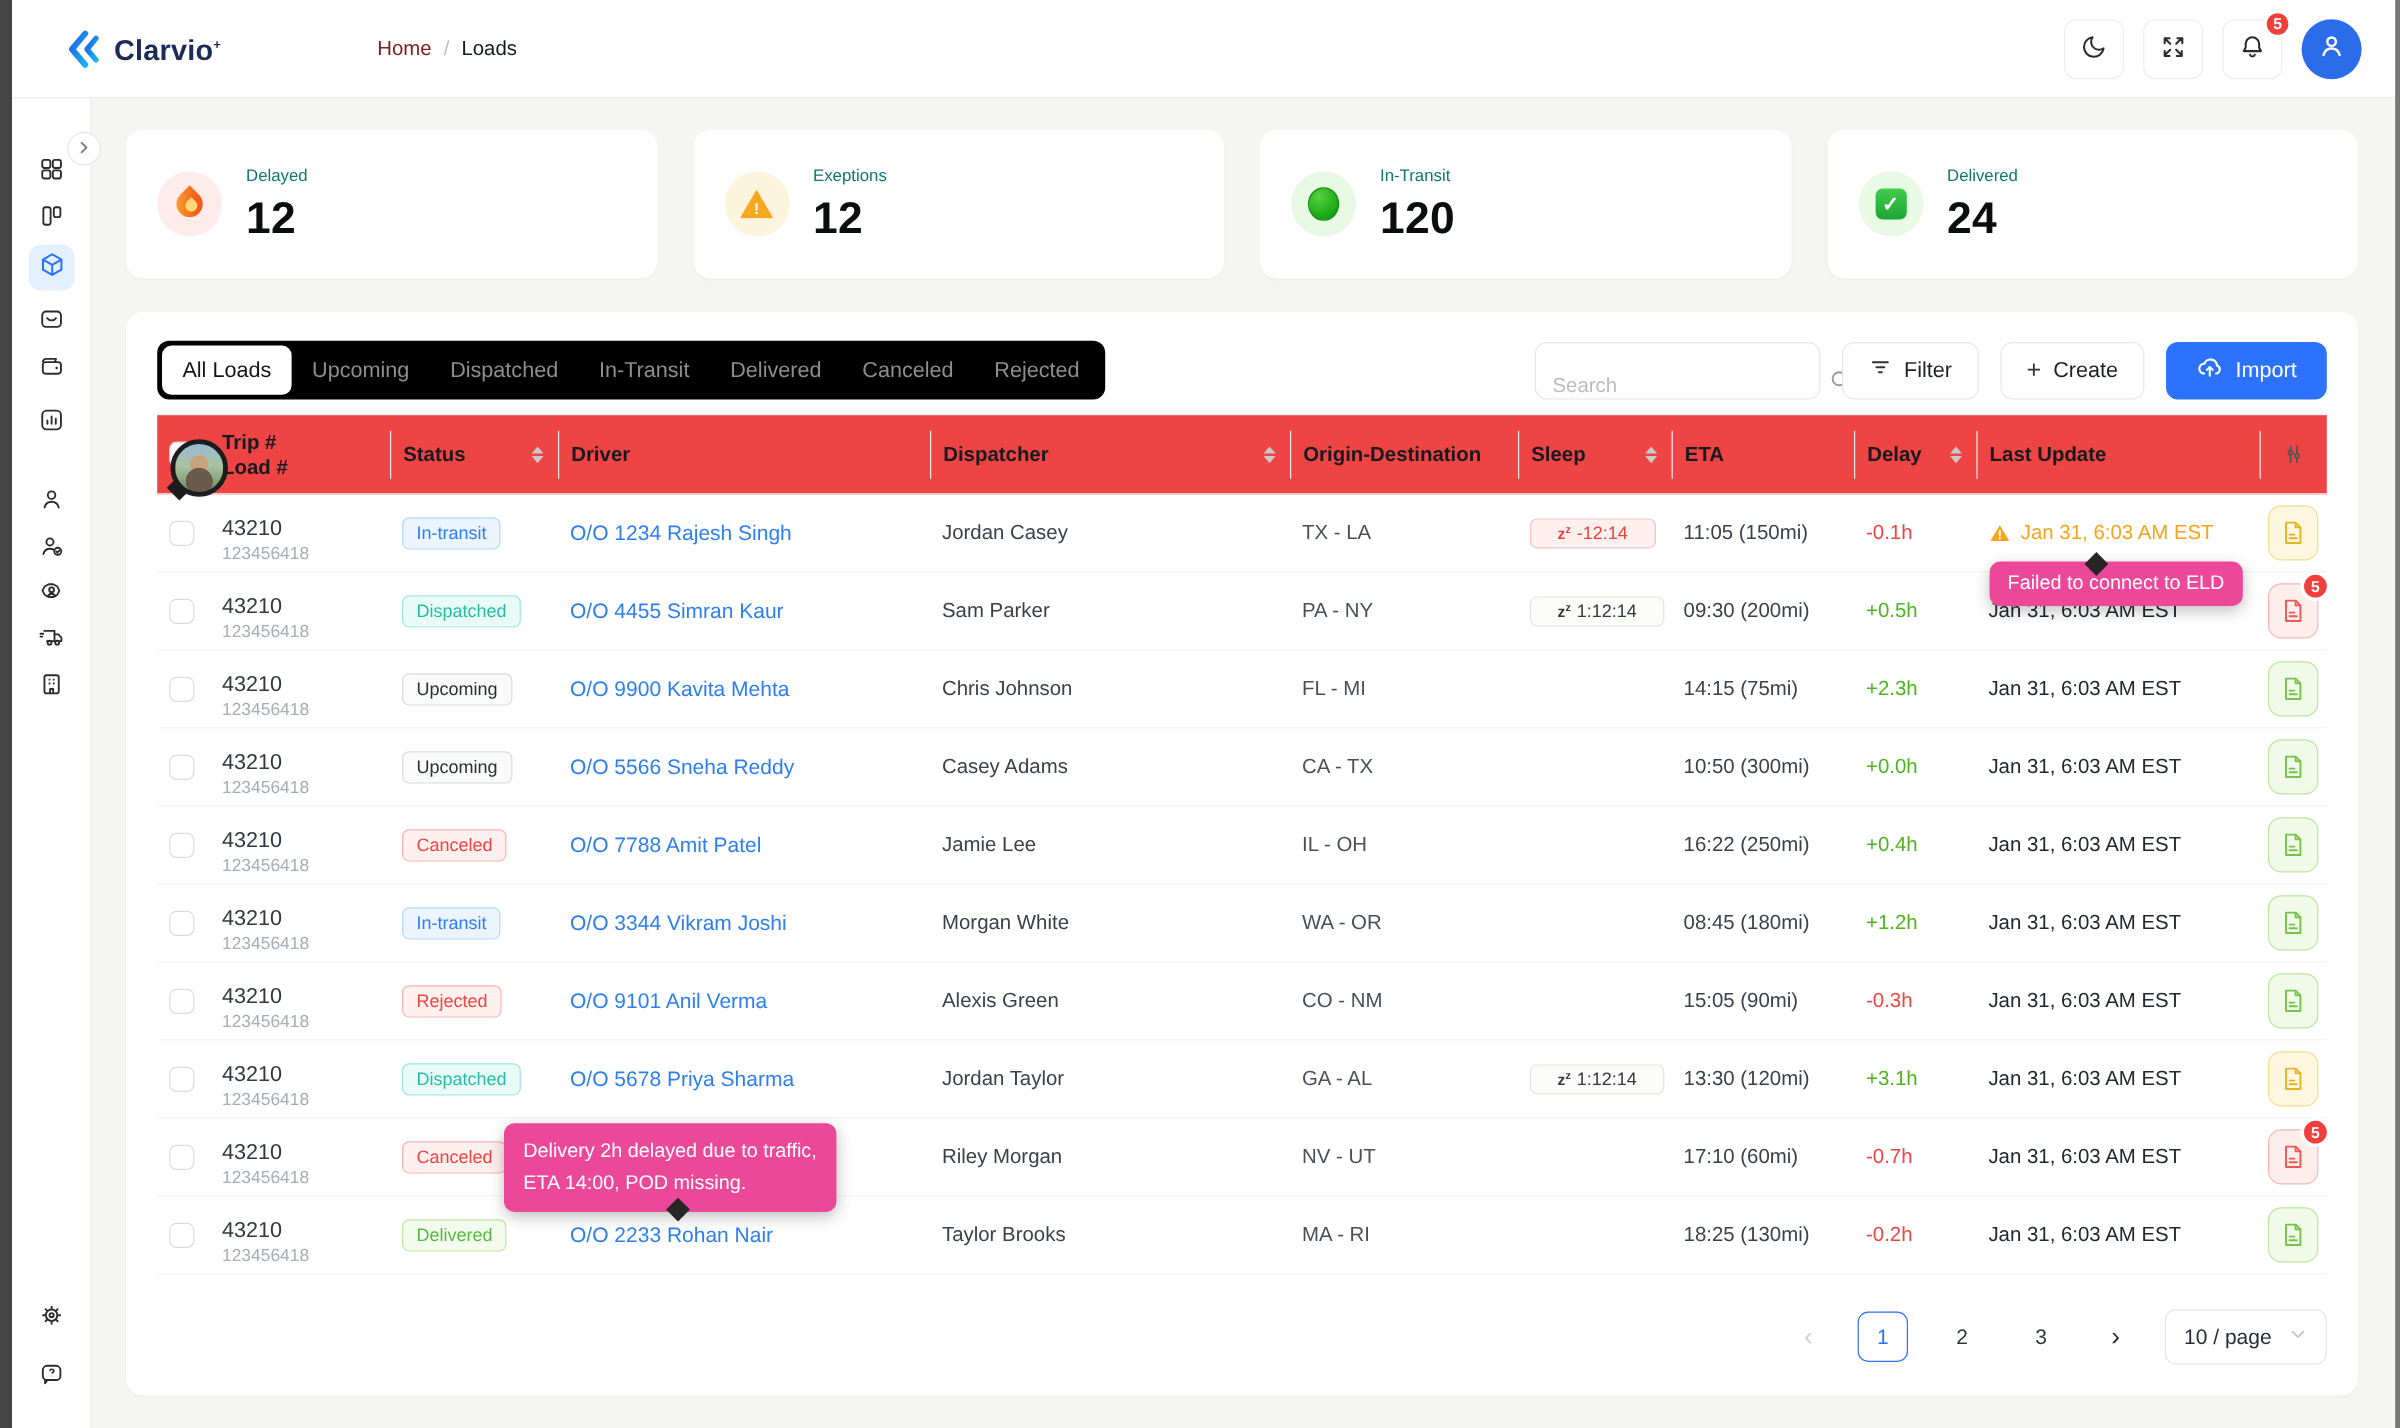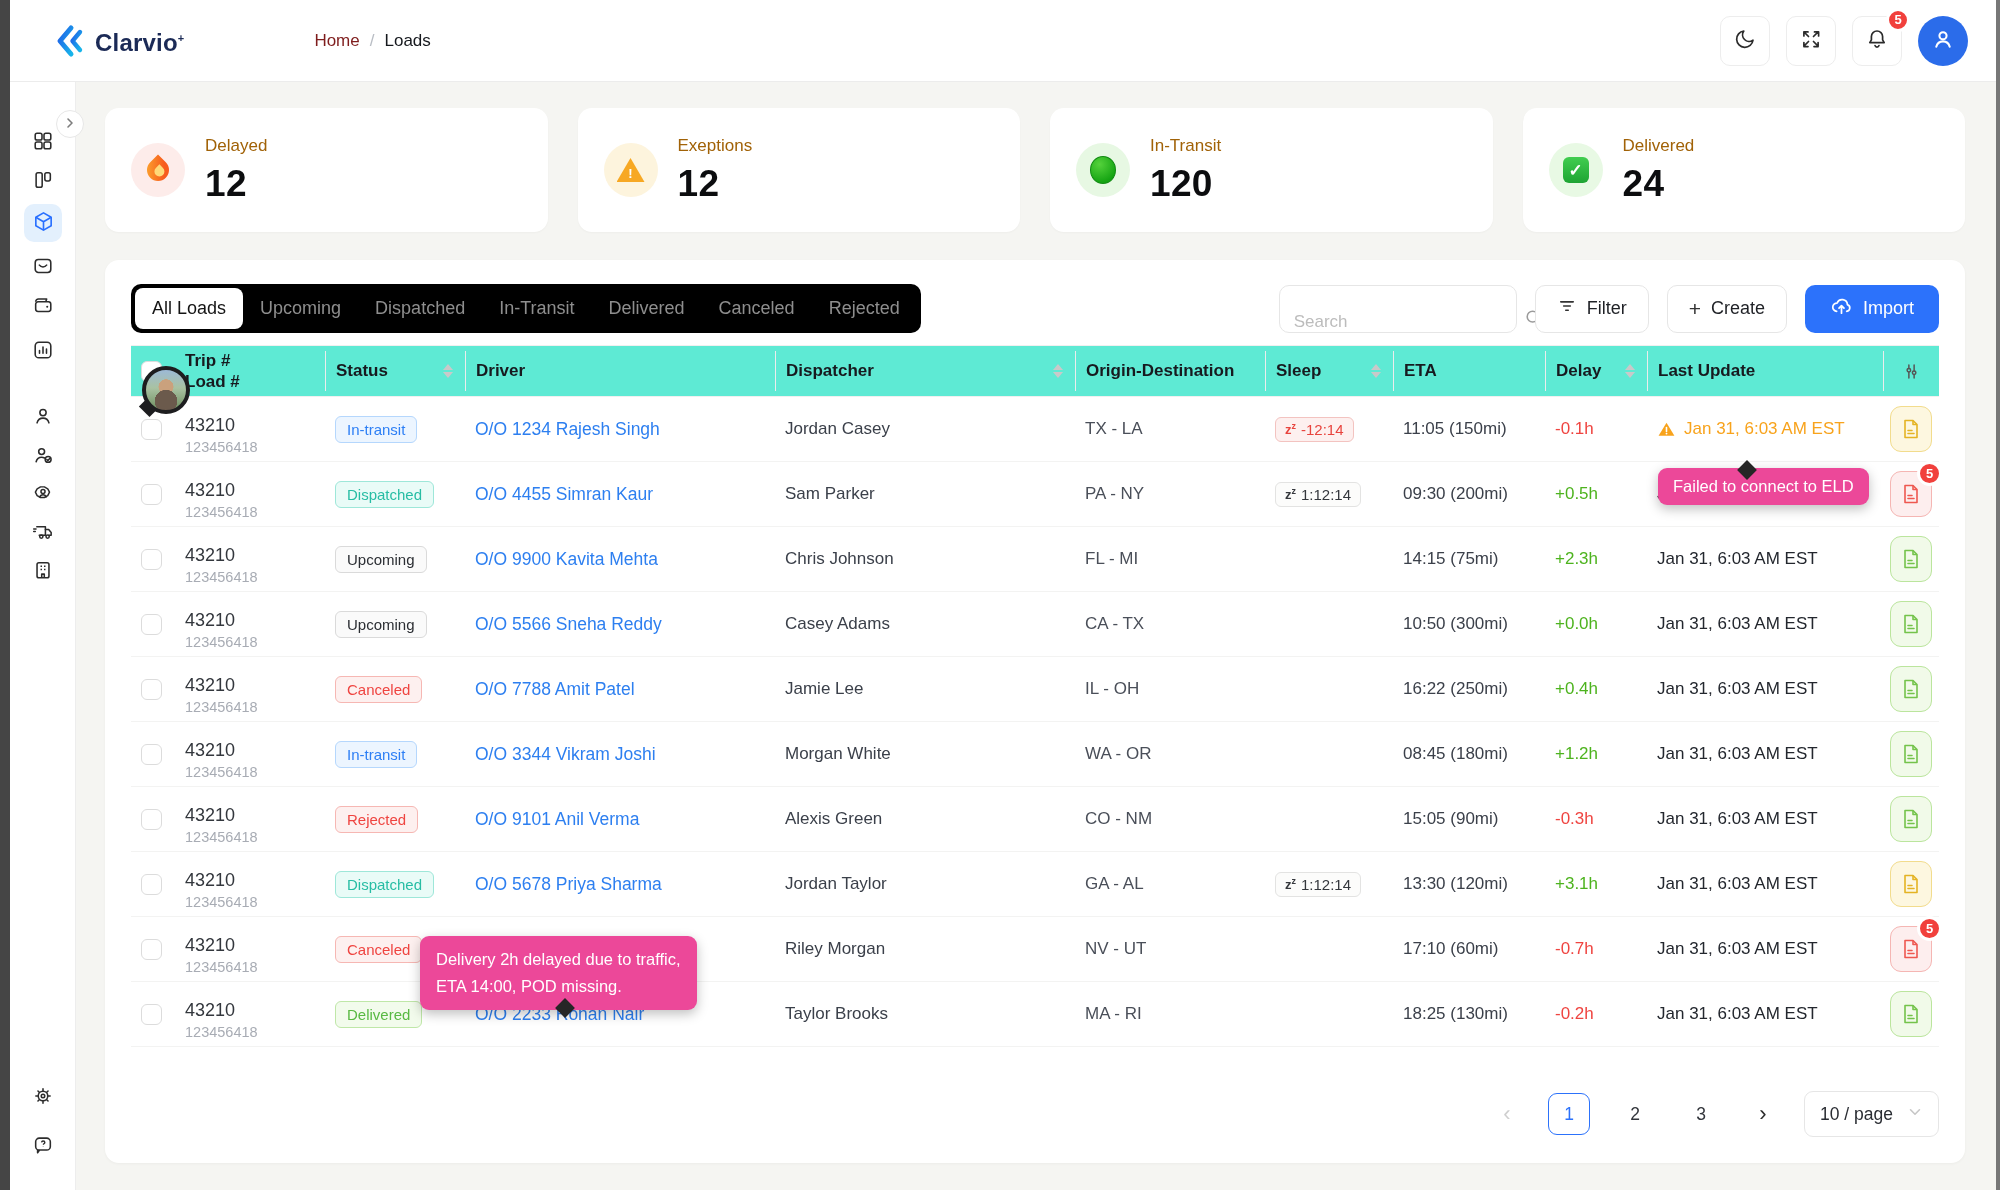--- a/index.html
+++ b/index.html
@@ -35,21 +35,21 @@
   .sidebar{position:absolute;left:10px;top:82px;bottom:0;width:66px;background:#fff;border-right:1px solid #ededed;z-index:15}
   .snav{position:absolute;left:14px;width:38px;height:38px;display:flex;align-items:center;justify-content:center;border-radius:10px;cursor:pointer}
   .snav.active{background:#e3f0fd}
   .sidebar-expand{position:absolute;left:56px;top:110px;width:28px;height:28px;border-radius:50%;border:1px solid #e7e7e7;background:#fff;display:flex;align-items:center;justify-content:center;z-index:25;cursor:pointer}
 
   
   .cards{position:absolute;left:105px;top:108px;width:1860px;display:flex;gap:30px}
   .card{flex:1;height:124px;background:#fff;border-radius:14px;display:flex;align-items:center;padding:0 26px;gap:20px;box-shadow:0 1px 2px rgba(0,0,0,.03)}
   .card-icon{width:54px;height:54px;border-radius:50%;display:flex;align-items:center;justify-content:center;flex:0 0 auto}
   .ci-red{background:#fdecea}.ci-amber{background:#fdf4dd}.ci-green{background:#e7f8e3}.ci-green2{background:#e8f9e4}
-  .card-label{font-size:17px;color:#a16207;margin-bottom:7px}
+  .card-label{font-size:14px;color:#0f766e;margin-bottom:7px}
   .card-value{font-size:37px;font-weight:700;color:#0c0d0f;letter-spacing:.3px}
   .icon-flame{width:22px;height:22px;background:linear-gradient(135deg,#fcae31,#f75b1d 70%);border-radius:50% 0 50% 50%;transform:rotate(-45deg);position:relative}
   .icon-flame::after{content:"";position:absolute;left:6px;top:8px;width:10px;height:10px;background:#ffd978;border-radius:50% 0 50% 50%}
   .icon-warn-tri{width:28px;height:24px;background:#f7a823;clip-path:polygon(50% 0,100% 100%,0 100%);display:flex;align-items:flex-end;justify-content:center}
   .icon-warn-tri i{font-style:normal;color:#fff;font-weight:700;font-size:13px;line-height:17px}
   .icon-green-dot{width:26px;height:28px;border-radius:50%;background:radial-gradient(circle at 35% 28%,#55d23c,#14a312 75%);border:1px solid #0f8a10}
   .icon-check-sq{width:26px;height:26px;border-radius:6px;background:linear-gradient(180deg,#41cd50,#1ea433);display:flex;align-items:center;justify-content:center;color:#fff;font-weight:700;font-size:17px}
 
   
   .panel{position:absolute;left:105px;top:260px;width:1860px;height:903px;background:#fff;border-radius:14px;box-shadow:0 1px 3px rgba(0,0,0,.04)}
@@ -61,21 +61,21 @@
   .search-box{width:238px;height:48px;border:1px solid #e6e6e6;border-radius:10px;display:flex;align-items:flex-end;padding:0 14px;gap:8px;background:#fff}
   .search-box input{border:none;outline:none;flex:1;font-size:17px;color:#333;font-family:inherit;background:transparent}
   .search-box input::placeholder{color:#bcbcbc}
   .btn{height:48px;border:1px solid #e6e6e6;border-radius:10px;background:#fff;display:flex;align-items:center;gap:10px;padding:0 21px;font-size:18px;color:#1f2126;cursor:pointer;font-family:inherit}
   .btn .plus{font-size:21px;color:#333;line-height:1}
   .btn-primary{background:#2c72fb;border:none;color:#fff;padding:0 25px}
 
   
   .table-wrap{position:absolute;top:85px;left:26px;right:26px}
   .thead,.trow{display:grid;grid-template-columns:44px 150px 140px 310px 300px 190px 128px 152px 102px 236px 56px}
-  .thead{height:52px;background:#5eead4;border-top:1px solid #f0f0f0;border-bottom:1px solid #f0f0f0;align-items:center}
+  .thead{height:67px;background:#ef4444;border-top:1px solid #f0f0f0;border-bottom:1px solid #f0f0f0;align-items:center}
   .th{padding:0 10px;font-size:17px;font-weight:700;color:#171a1f;display:flex;align-items:center;height:40px}
   .th.divider{border-left:1px solid #ececec}
   .th .two-line{line-height:21px}
   .sorter{margin-left:auto;display:flex;flex-direction:column;gap:2px;padding-right:2px}
   .sorter i{width:0;height:0;border-left:5px solid transparent;border-right:5px solid transparent;display:block}
   .sorter .up{border-bottom:6px solid #c9c9c9}
   .sorter .down{border-top:6px solid #c9c9c9}
   .trow{height:65px;border-bottom:1px solid #f3f3f2;align-items:center}
   .cell{padding:0 10px;display:flex;align-items:center;font-size:17px}
   .cb{width:21px;height:21px;border:1.5px solid #dcdcdc;border-radius:6px;background:#fff;display:inline-block;cursor:pointer}
@@ -83,21 +83,21 @@
   .load-no{font-size:14.5px;color:#a8acb4}
   .badge{display:inline-block;padding:4px 11px;border-radius:6px;font-size:15px;border:1px solid;white-space:nowrap}
   .badge.intransit{background:#ecf5ff;border-color:#b5d7fd;color:#2d7ff5}
   .badge.dispatched{background:#e9fbf7;border-color:#9ee7d9;color:#27bda4}
   .badge.upcoming{background:#fafafa;border-color:#dadada;color:#2b2e33}
   .badge.canceled,.badge.rejected{background:#fdf0ef;border-color:#f6b7b3;color:#ef4440}
   .badge.delivered{background:#f2fbec;border-color:#bfe7a8;color:#58b943}
   .driver-link{color:#2d7ff0;font-size:17.5px;text-decoration:none;cursor:pointer;white-space:nowrap}
   .dispatcher,.eta{color:#3b404a}
   .route{color:#4a4f59}
-  .sleep{display:inline-flex;align-items:flex-end;gap:5px;padding:3px 9px;border-radius:6px;font-size:15px;border:1px solid;white-space:nowrap}
+  .sleep{display:inline-flex;align-items:flex-end;gap:5px;padding:3px 22px;border-radius:6px;font-size:15px;border:1px solid;white-space:nowrap}
   .sleep .zz{font-size:13px;font-weight:700}
   .sleep .zz sup{font-size:9px}
   .sleep.negative{background:#fdf0ef;border-color:#f3c3c0;color:#e8443e}
   .sleep.normal{background:#fcfcfb;border-color:#e3e3e2;color:#35383d}
   .delay{font-size:17px}
   .delay.pos{color:#4db31e}
   .delay.neg{color:#ef4440}
   .update{color:#23272e;gap:8px;white-space:nowrap}
   .update.warn{color:#f8a31c}
   .update svg{flex:0 0 auto}

